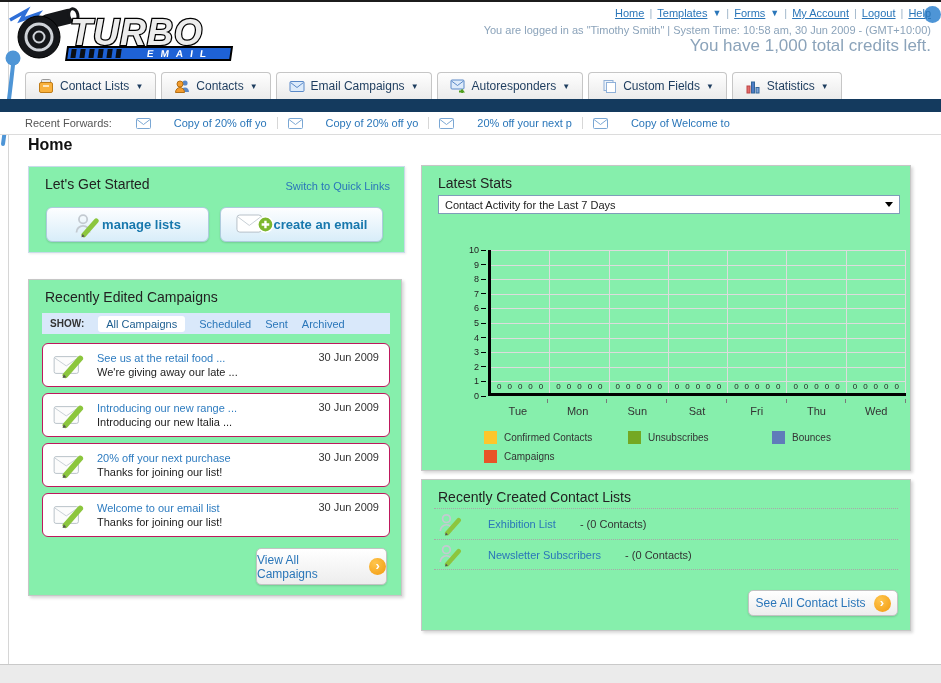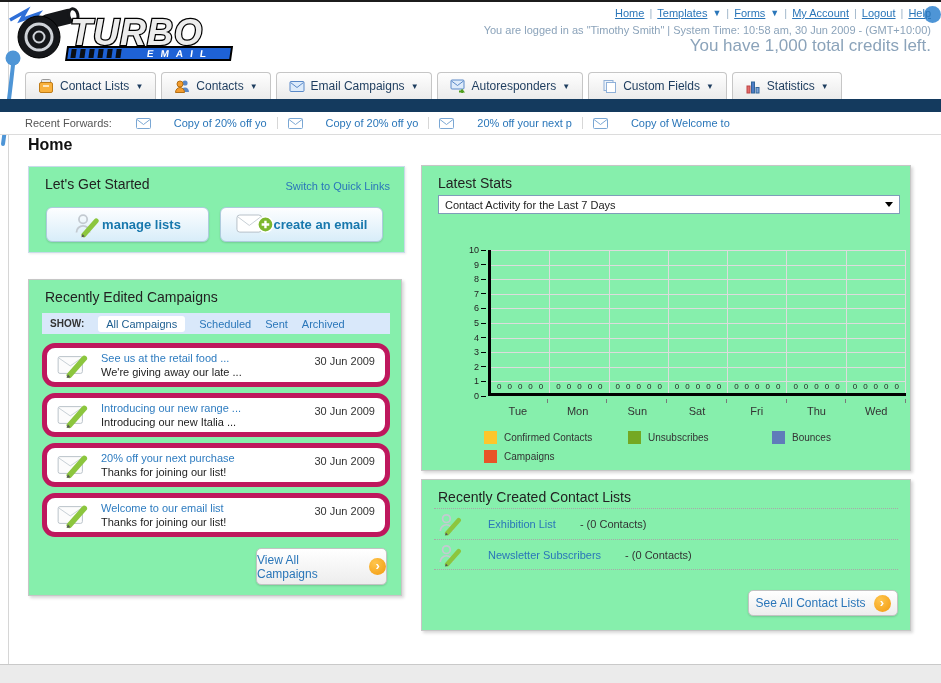--- a/index.html
+++ b/index.html
@@ -58,21 +58,21 @@
   }
 
   
   #campaigns{ left:28px; top:277px; width:374px; height:317px; }
   .show-bar{ position:absolute; left:13px; top:33px; width:348px; height:21px; background:#d9e8fa; display:flex; align-items:center; gap:14px; padding:0 8px; }
   .show-bar .show-lbl{ font-size:10px; font-weight:bold; color:#333; }
   .show-bar .filter{ color:#2a76b9; cursor:pointer; }
   .show-bar .filter.active{ background:#fff; color:#1d5e90; padding:2px 8px; border-radius:3px; }
   .cards{ position:absolute; left:13px; top:63px; width:348px; display:flex; flex-direction:column; gap:6px; }
   .card{
-    position:relative; height:44px; border:5px solid #be185d; border-radius:13px; background:#fff;
+    position:relative; height:44px; border:1px solid #be185d; border-radius:6px; background:#fff;
     display:flex; align-items:center; padding:0 10px; gap:10px;
   }
   .card .txt{ display:flex; flex-direction:column; gap:2px; }
   .card .title{ color:#2e7cc0; cursor:pointer; }
   .card .sub{ color:#222; }
   .card .date{ position:absolute; right:10px; top:7px; color:#333; }
   .pill-btn{
     position:absolute; display:flex; align-items:center; justify-content:center; gap:8px;
     background:linear-gradient(#ffffff,#ededed); border:1px solid #c3c3c3; border-radius:5px;
     box-shadow:0 1px 2px rgba(0,0,0,.15); color:#2a76b9; font-size:12px; cursor:pointer;

